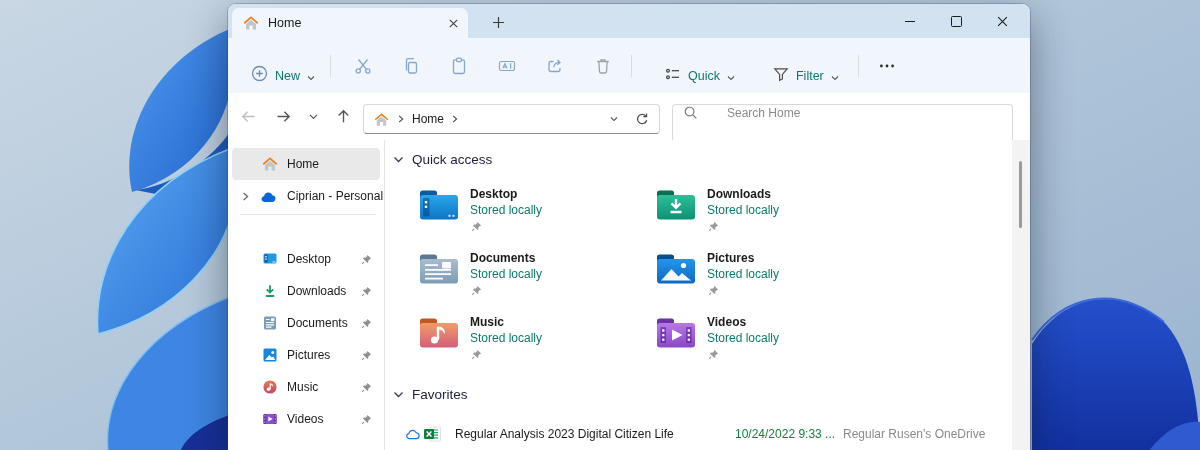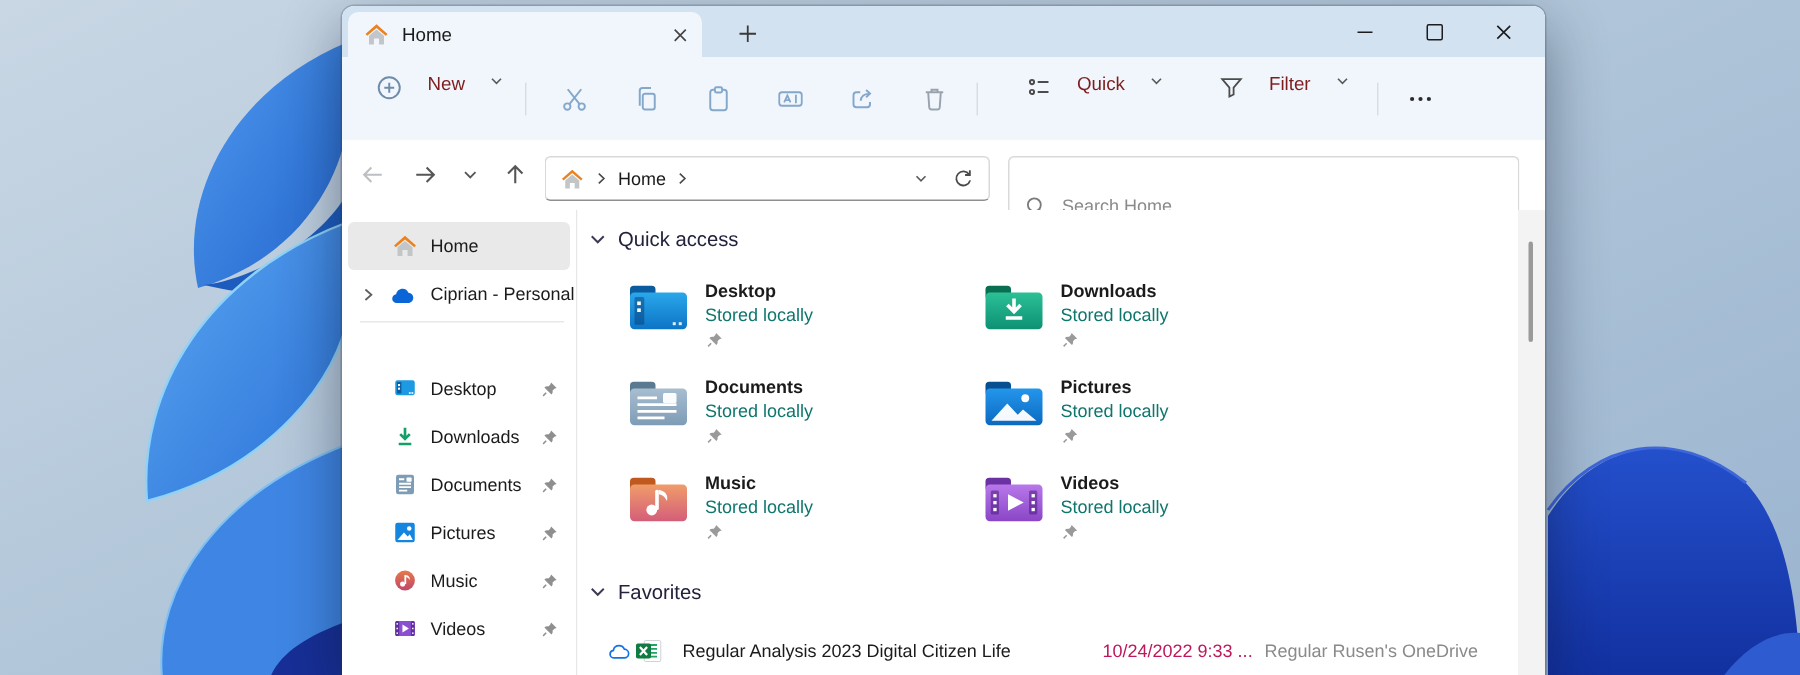--- a/index.html
+++ b/index.html
@@ -19,31 +19,31 @@
   .tab .tlabel{margin-left:9px;font-size:12.5px;color:#1b1b1b;}
   .tab-close{position:absolute;right:7px;top:8px;width:15px;height:15px;display:flex;align-items:center;justify-content:center;border-radius:3px;}
   .newtab{position:absolute;left:256px;top:5px;width:28px;height:26px;display:flex;align-items:center;justify-content:center;border-radius:4px;}
   .wincontrols{position:absolute;right:8px;top:0;height:34px;display:flex;gap:6px;}
   .wc{width:40px;height:34px;display:flex;align-items:center;justify-content:center;}
   .min-glyph{width:10px;height:1px;background:#1c1c1c;}
   .max-glyph{width:9px;height:9px;border:1px solid #1c1c1c;border-radius:1.5px;}
   
   .toolbar{position:absolute;left:0;top:34px;width:100%;height:55px;background:#f0f6fc;
     border-bottom:1px solid #e2e6eb;display:flex;align-items:center;}
-  .tb-btn{display:flex;align-items:flex-start;gap:16px;height:34px;padding:0 8px;border-radius:4px;font-size:12.5px;color:#7f1d1d;}
+  .tb-btn{display:flex;align-items:flex-end;gap:6px;height:34px;padding:0 8px;border-radius:4px;font-size:12.5px;color:#0f766e;}
   .tb-icon-btn{width:32px;height:32px;display:flex;align-items:center;justify-content:center;border-radius:4px;}
   .tb-sep{width:1px;height:22px;background:#d9dde2;margin:0 6px;}
   
   .addressrow{position:absolute;left:0;top:89px;width:100%;height:47px;background:#fff;display:flex;align-items:center;}
   .nav-btn{width:28px;height:28px;display:flex;align-items:center;justify-content:center;border-radius:4px;}
   .crumbbox{position:absolute;left:135px;top:11px;width:297px;height:30px;background:#fff;
     border:1px solid #d9d9d9;border-bottom-color:#8f8f8f;border-radius:4px;display:flex;align-items:center;box-sizing:border-box;}
   .crumbbox .crumb-home-label{font-size:12px;color:#1b1b1b;margin:0 2px;}
   .searchbox{position:absolute;left:444px;top:11px;width:341px;height:42px;background:#fff;
-    border:1px solid #d9d9d9;border-bottom-color:#8f8f8f;border-radius:4px;display:flex;align-items:flex-end;box-sizing:border-box;}
+    border:1px solid #d9d9d9;border-bottom-color:#8f8f8f;border-radius:4px;display:flex;align-items:flex-start;box-sizing:border-box;gap:19px;}
   .searchbox input{border:none;outline:none;flex:1;font-family:"Liberation Sans",sans-serif;font-size:12px;color:#1b1b1b;background:transparent;margin-left:8px;}
   .searchbox input::placeholder{color:#8a8a8a;}
   
   .body{position:absolute;left:0;top:136px;right:0;bottom:0;background:#fff;}
   .sidebar{position:absolute;left:0;top:0;width:156px;bottom:0;}
   .side-item{position:relative;height:32px;margin:0 4px;border-radius:4px;display:flex;align-items:center;font-size:12px;color:#1b1b1b;}
   .side-item.selected{background:#e9e9e9;}
   .side-item .s-icon{position:absolute;left:30px;display:flex;}
   .side-item .s-label{position:absolute;left:55px;white-space:nowrap;}
   .side-item .s-chev{position:absolute;left:8px;display:flex;}
@@ -58,21 +58,21 @@
   .tile{display:flex;align-items:flex-start;}
   .tile .folder{margin-top:2px;width:42px;height:34px;flex:0 0 auto;}
   .tile .t-text{margin-left:10px;display:flex;flex-direction:column;}
   .tile .t-name{font-size:12px;font-weight:700;color:#1b1b1b;line-height:15px;margin-top:1px;}
   .tile .t-status{font-size:12px;color:#0f766e;line-height:16px;}
   .tile .t-pin{margin-top:3px;margin-left:1px;}
   .file-row{position:absolute;left:0;right:0;top:281px;height:26px;display:flex;align-items:center;font-size:12px;color:#1b1b1b;}
   .file-row .f-cloud{position:absolute;left:20px;display:flex;}
   .file-row .f-excel{position:absolute;left:38px;display:flex;}
   .file-row .f-name{position:absolute;left:70px;width:272px;white-space:nowrap;overflow:hidden;}
-  .file-row .f-date{position:absolute;left:350px;color:#be185d;white-space:nowrap;}
+  .file-row .f-date{position:absolute;left:350px;color:#15803d;white-space:nowrap;}
   .file-row .f-loc{position:absolute;left:458px;color:#8a8a8a;white-space:nowrap;}
   .scroll-gutter{position:absolute;right:0;top:0;bottom:0;width:18px;background:#f3f3f3;}
   .scroll-thumb{position:absolute;left:7px;top:21px;width:3px;height:67px;background:#9a9a9a;border-radius:2px;}
   svg{display:block;}
 </style>
 </head>
 <body>
 
 <div class="canvas">
 

